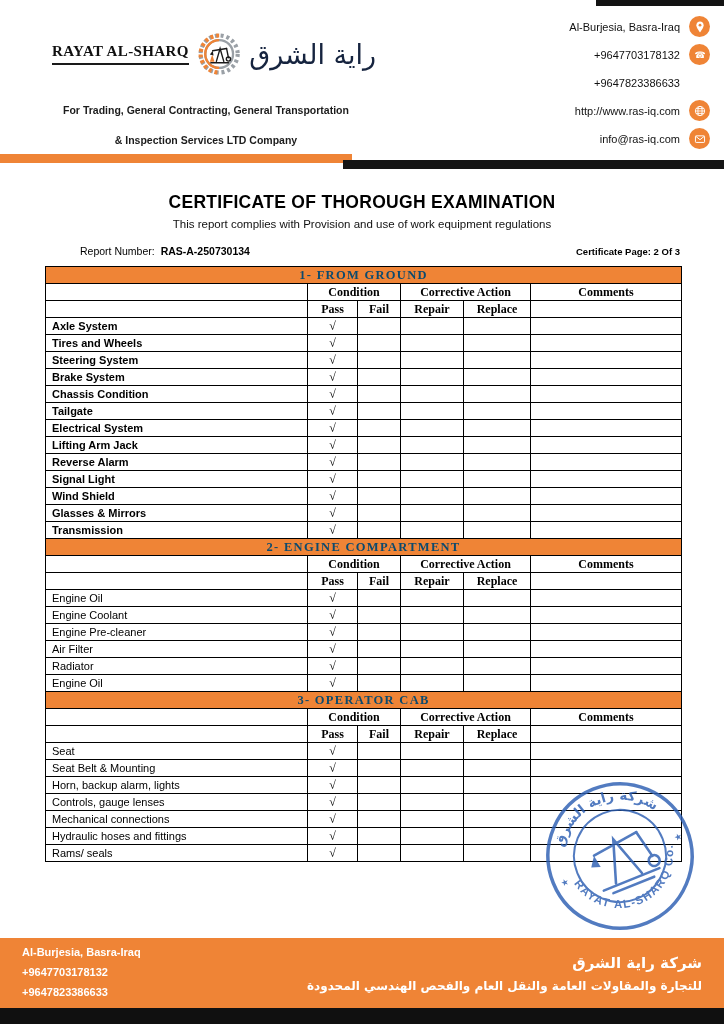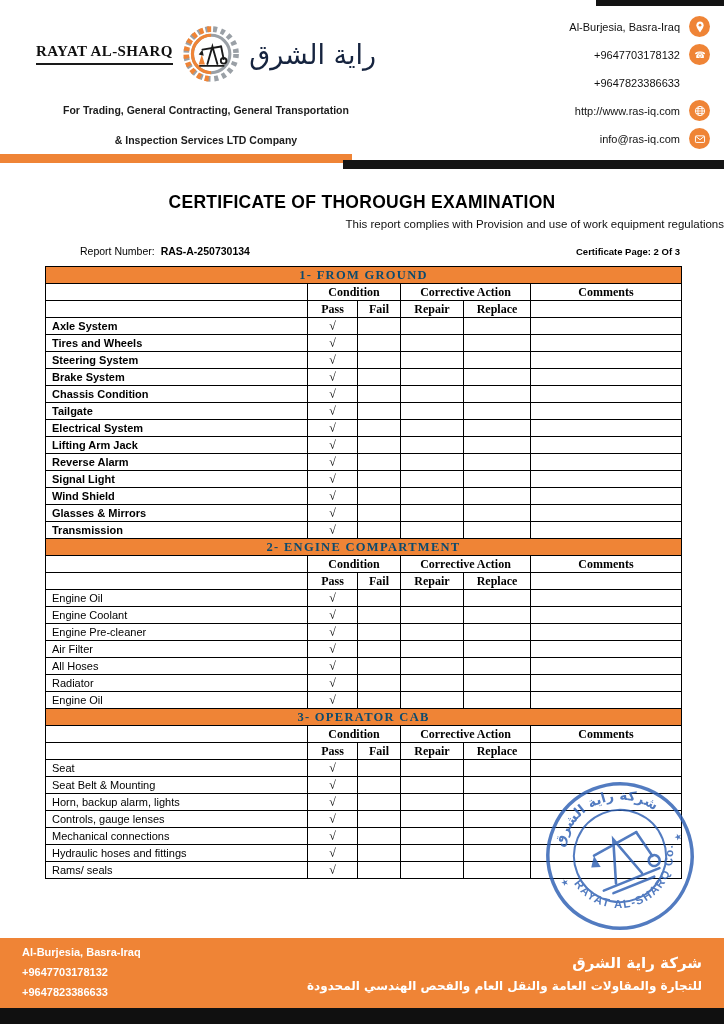--- a/index.html
+++ b/index.html
@@ -12,20 +12,21 @@
   .top-strip { position:absolute; top:0; right:0; width:128px; height:6px; background:#131313; }
 
   
   .header { position:relative; height:152px; }
   .logo-block { position:absolute; left:36px; top:8px; width:340px; text-align:center; }
   .logo-row { display:flex; align-items:center; justify-content:center; gap:7px; }
   .name-en {
     font-family:"Liberation Serif", serif; font-weight:bold; font-size:15px;
     letter-spacing:.4px; color:#101010; border-bottom:2px solid #1a1a1a; padding-bottom:3px;
     white-space:nowrap;
+    margin-left:16px;
   }
   .name-ar {
     font-family:"DejaVu Sans", sans-serif; direction:rtl; font-weight:normal;
     font-size:27px; color:#16243f; white-space:nowrap;
   }
   .tagline { font-weight:bold; font-size:10.5px; color:#1c1c1c; line-height:1.45;margin-top:15px; }
   .tagline.first { margin-top:3px; }
 
   .contact-block { position:absolute; right:14px; top:16px; }
   .contact-row { display:flex; align-items:center; justify-content:flex-end; gap:9px; margin-bottom:7px; height:21px; }
@@ -38,21 +39,21 @@
   .contact-icon.spacer { background:transparent; }
 
   
   .divider { position:relative; height:18px; }
   .bar-orange { position:absolute; left:0; top:2px; width:352px; height:9px; background:#EF8436; }
   .bar-black  { position:absolute; left:343px; right:0; top:8px; height:9px; background:#151515; }
 
   
   .title-block { text-align:center; }
   .title-block h1 { margin:22px 0 0; font-size:17.5px; font-weight:bold; letter-spacing:.3px; color:#000; }
-  .title-block p  { margin:5px 0 0; font-size:11.5px; color:#111;text-align:right; }
+  .title-block p  { margin:5px 0 0; font-size:11.5px; color:#111; }
 
   
   .report-row { display:flex; justify-content:space-between; align-items:flex-end; margin:15px 44px 0 55px;padding-left:25px; }
   .report-left { font-size:10.5px; color:#000; }
   .report-left b { margin-left:3px; }
   .report-right { font-size:9.5px; font-weight:bold; color:#000; }
 
   
   table.inspection { border-collapse:collapse; table-layout:fixed; width:636px; margin:9px 0 0 45px; }
   .inspection td {
@@ -355,28 +356,20 @@
         </tr>
         <tr class="item">
           <td class="label">Air Filter</td>
           <td class="c">√</td>
           <td class="c"></td>
           <td class="c"></td>
           <td class="c"></td>
           <td></td>
         </tr>
         <tr class="item">
-          <td class="label">All Hoses</td>
-          <td class="c">√</td>
-          <td class="c"></td>
-          <td class="c"></td>
-          <td class="c"></td>
-          <td></td>
-        </tr>
-        <tr class="item">
           <td class="label">Radiator</td>
           <td class="c">√</td>
           <td class="c"></td>
           <td class="c"></td>
           <td class="c"></td>
           <td></td>
         </tr>
         <tr class="item">
           <td class="label">Engine Oil</td>
           <td class="c">√</td>

